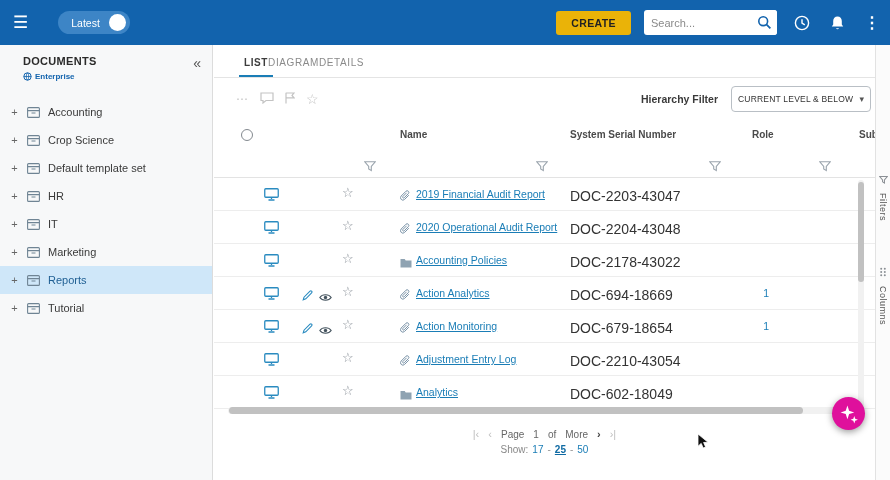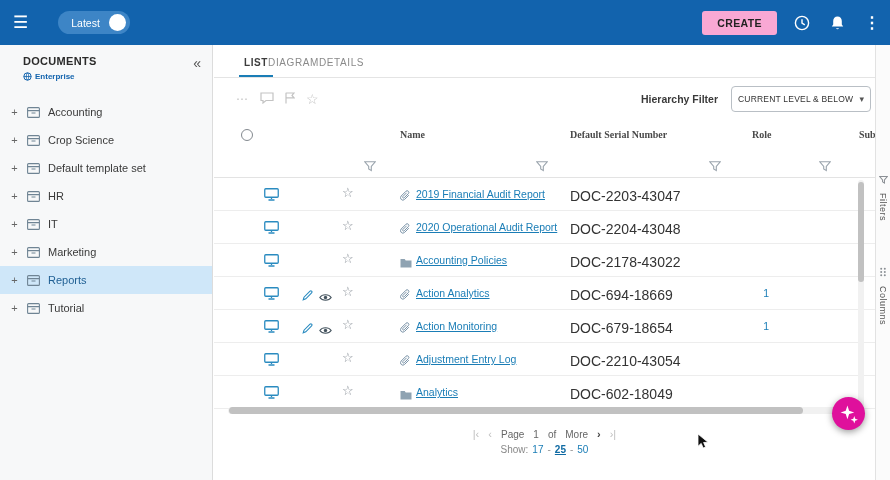--- a/index.html
+++ b/index.html
@@ -16,21 +16,21 @@
   }
   .hamburger { margin-left:13px; color:#fff; font-size:17px; line-height:1; }
   .latest-pill {
     margin-left:30px; height:23px; background:var(--pill_blue,#3d85c6);
     border-radius:12px; display:flex; align-items:center; padding:0 4px 0 13px; gap:9px;
   }
   .latest-label { color:#fff; font-size:10.5px; }
   .toggle-knob { width:17px; height:17px; border-radius:50%; background:#fff; }
   .topbar-spacer { flex:1; }
   .create-btn {
-    background:#f9a8d4; color:#222; font-size:10.5px; font-weight:bold;
+    background:#eab308; color:#222; font-size:10.5px; font-weight:bold;
     padding:6px 15px; border-radius:3px; border:none; letter-spacing:0.4px;
     font-family:"Liberation Sans", sans-serif;
   }
   .search-box {
     margin-left:13px; width:133px; height:25px; background:#fff; border-radius:3px;
     display:flex; align-items:center; overflow:hidden;
   }
   .search-input {
     border:none; outline:none; flex:1; min-width:0; font-size:11px; padding:0 7px;
     color:#333; font-family:"Liberation Sans", sans-serif;
@@ -67,21 +67,21 @@
   .tb-ellipsis { color:#c3c3c3; font-size:12px; letter-spacing:1px; }
   .tb-star { color:#c3c3c3; font-size:14px; }
   .hier-label { font-size:10.5px; color:#3a3a3a; font-weight:bold; margin-right:13px; }
   .hier-select {
     width:140px; height:26px; border:1px solid #b9bfc5; border-radius:4px;
     display:flex; align-items:center; padding:0 6px; background:#fff;
   }
   .hier-value { flex:1; font-size:8.5px; color:#333; letter-spacing:0.2px; white-space:nowrap; overflow:hidden; }
   .hier-caret { color:#555; font-size:9px; margin-left:3px; }
   
-  .thead { height:30px; position:relative;font-family:Liberation Serif, serif; }
+  .thead { height:30px; position:relative; }
   .sel-circle { position:absolute; left:27px; top:9px; width:12px; height:12px; border:1.5px solid #83898f; border-radius:50%; }
   .th { position:absolute; top:9px; font-size:10px; font-weight:bold; color:#4a4a4a; white-space:nowrap; }
   .th-name   { left:186px; }
   .th-serial { left:356px; }
   .th-role   { left:538px; }
   .th-sub    { left:645px; }
   .filter-row { height:28px; position:relative; border-bottom:1px solid #e3e3e3; }
   .filter-funnel { position:absolute; top:8px; }
   .ff-0 { left:150px; } .ff-1 { left:322px; } .ff-2 { left:495px; } .ff-3 { left:605px; }
   .trow { height:33px; position:relative; border-bottom:1px solid #ededed; }
@@ -131,20 +131,29 @@
 <div class="app">
 
   <header class="topbar">
     <span class="hamburger">☰</span>
     <div class="latest-pill">
       <span class="latest-label">Latest</span>
       <span class="toggle-knob"></span>
     </div>
     <div class="topbar-spacer"></div>
     <button class="create-btn">CREATE</button>
+    <div class="search-box">
+      <input class="search-input" placeholder="Search..." style="">
+      <button class="search-btn">
+        <svg width="15" height="15" viewBox="0 0 15 15">
+            <circle cx="6.2" cy="6.2" r="4.4" fill="none" stroke="#1263ad" stroke-width="1.6"></circle>
+            <path d="M9.6 9.6 L13.4 13.4" stroke="#1263ad" stroke-width="1.8"></path>
+          </svg>
+      </button>
+    </div>
     <span class="topbar-icon">
       <svg width="18" height="18" viewBox="0 0 18 18">
           <circle cx="9" cy="9" r="6.6" fill="none" stroke="#fff" stroke-width="1.4"></circle>
           <path d="M9 5.2 V9 L11.8 10.8" fill="none" stroke="#fff" stroke-width="1.4"></path>
         </svg>
     </span>
     <span class="topbar-icon">
       <svg width="15" height="16" viewBox="0 0 15 16">
           <path d="M7.5 1.5 c-2.6 0-4.3 1.9-4.3 4.5 v3.4 L1.8 11.6 h11.4 L11.8 9.4 V6 c0-2.6-1.7-4.5-4.3-4.5 z" fill="#fff"></path>
           <path d="M6 13.2 a1.6 1.6 0 0 0 3 0 z" fill="#fff"></path>
@@ -271,21 +280,21 @@
       <span class="hier-label">Hierarchy Filter</span>
       <div class="hier-select">
         <span class="hier-value">CURRENT LEVEL &amp; BELOW</span>
         <span class="hier-caret">▾</span>
       </div>
     </div>
 
     <div class="thead">
       <span class="sel-circle"></span>
       <span class="th th-name">Name</span>
-      <span class="th th-serial">Default Serial Number</span>
+      <span class="th th-serial">System Serial Number</span>
       <span class="th th-role">Role</span>
       <span class="th th-sub">Sub</span>
     </div>
 
     <div class="filter-row">
       <span class="filter-funnel ff-0"><svg width="12" height="11" viewBox="0 0 12 11">
             <path d="M0.8 0.8 H11.2 L7.3 5.4 V9.6 L4.7 8 V5.4 Z" fill="none" stroke="#9aa4ad" stroke-width="1.1"></path>
           </svg></span>
       <span class="filter-funnel ff-1"><svg width="12" height="11" viewBox="0 0 12 11">
             <path d="M0.8 0.8 H11.2 L7.3 5.4 V9.6 L4.7 8 V5.4 Z" fill="none" stroke="#9aa4ad" stroke-width="1.1"></path>

